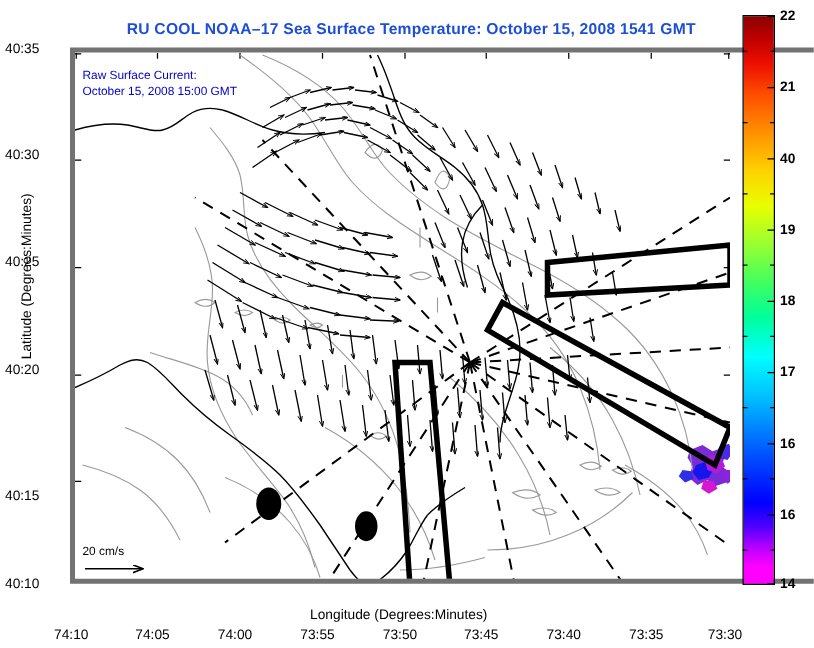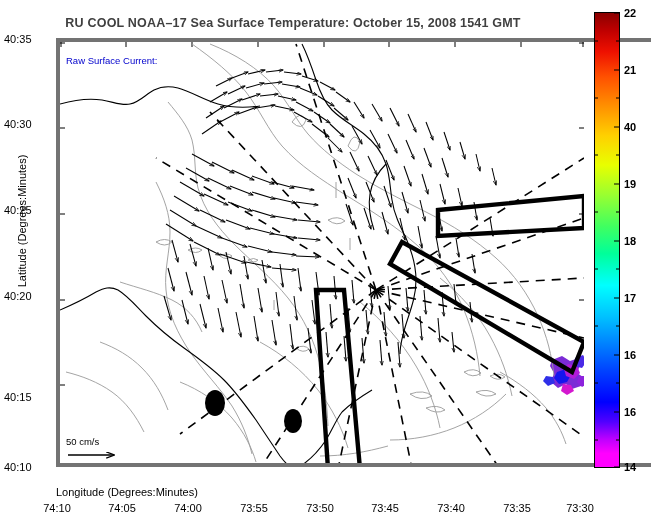--- a/index.html
+++ b/index.html
@@ -2,37 +2,37 @@
 <html><head>
 <meta charset="utf-8">
 <style>
   html,body{margin:0;padding:0;background:#ffffff;}
   body{width:651px;height:518px;overflow:hidden;
        font-family:"Liberation Sans",sans-serif;}
   #fig{position:relative;width:651px;height:518px;background:#ffffff;}
 
   
   #title{position:absolute;left:0;top:16px;width:586px;text-align:center;
-         color:#404040;font-weight:bold;font-size:12.5px;letter-spacing:.2px;
-         white-space:nowrap;}
+         color:#1d4ed8;font-weight:bold;font-size:12.5px;letter-spacing:.2px;
+         white-space:nowrap;padding-left:36px;}
 
   
   #plot{position:absolute;left:56px;top:38px;width:622px;height:429px;
         border:4px solid #737373;background:#ffffff;box-sizing:border-box;
         overflow:hidden;}
   #plotsvg{position:absolute;left:0;top:0;width:524px;height:427px;}
 
   
   .ylab{position:absolute;right:0;width:48px;
         font-size:11px;color:#000;transform:translateY(-50%);}
   #yaxis{position:absolute;left:0;top:0;width:52px;height:518px;}
   .xlab{position:absolute;top:470px;font-size:11px;color:#000;
         transform:translateX(-50%);white-space:nowrap;margin-top:32px;}
 
-  #xtitle{position:absolute;left:56px;top:486px;width:526px;text-align:left;
+  #xtitle{position:absolute;left:56px;top:486px;width:526px;text-align:center;
           font-size:11px;color:#000;}
   #ytitle{position:absolute;left:-88px;top:215px;width:220px;text-align:center;
           font-size:11px;color:#000;transform:rotate(-90deg);}
 
   
   #cbar{position:absolute;left:594px;top:12px;width:26px;height:456px;
         border:1px solid #000;box-sizing:border-box;
         background:linear-gradient(to top,
           #ff00ff 0%, #ff00ff 3.0%,
           #c000ff 6.0%,
@@ -367,24 +367,25 @@
       <g>
         <ellipse cx="155" cy="361" rx="10" ry="13" fill="#000"></ellipse>
         <ellipse cx="233" cy="379" rx="9" ry="12" fill="#000"></ellipse>
       </g>
 
     </svg>
 
     <div style="position:absolute;left:6px;top:12px;color:#0000cc;font-size:9.5px;
                 line-height:13px;white-space:nowrap;">
       <div>Raw Surface Current:</div>
+      <div>October 15, 2008 15:00 GMT</div>
     </div>
 
     <div style="position:absolute;left:6px;top:394px;">
-      <div style="font-size:9.5px;color:#000;">50 cm/s</div>
+      <div style="font-size:9.5px;color:#000;">20 cm/s</div>
       <svg width="62" height="16">
         <defs>
             <marker id="ah2" markerWidth="7" markerHeight="7" refX="6" refY="2.4" orient="auto">
               <path d="M0,0 L6.4,2.4 L0,4.8" fill="none" stroke="#000" stroke-width="1"></path>
             </marker>
           </defs>
         <path d="M2,8 L48,8" stroke="#000" stroke-width="1.3" fill="none" marker-end="url(#ah2)"></path>
       </svg>
     </div>
   </div>

